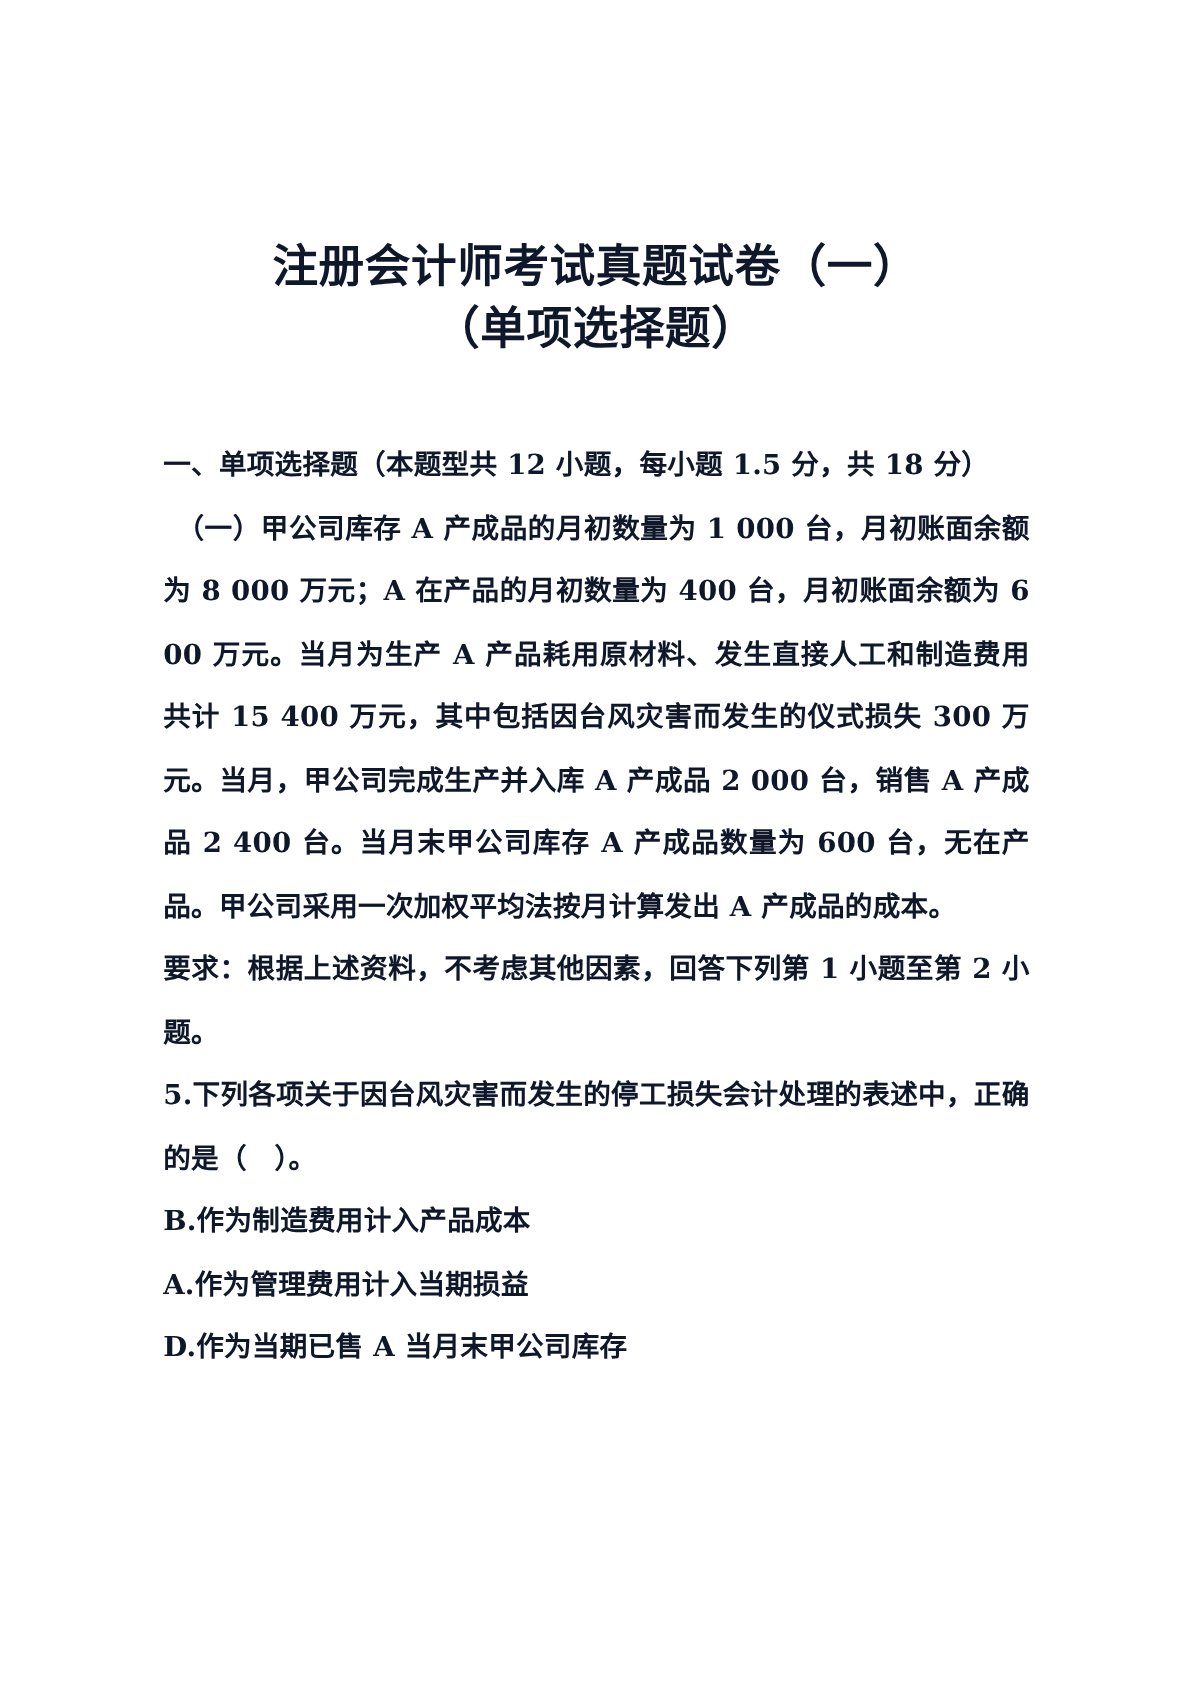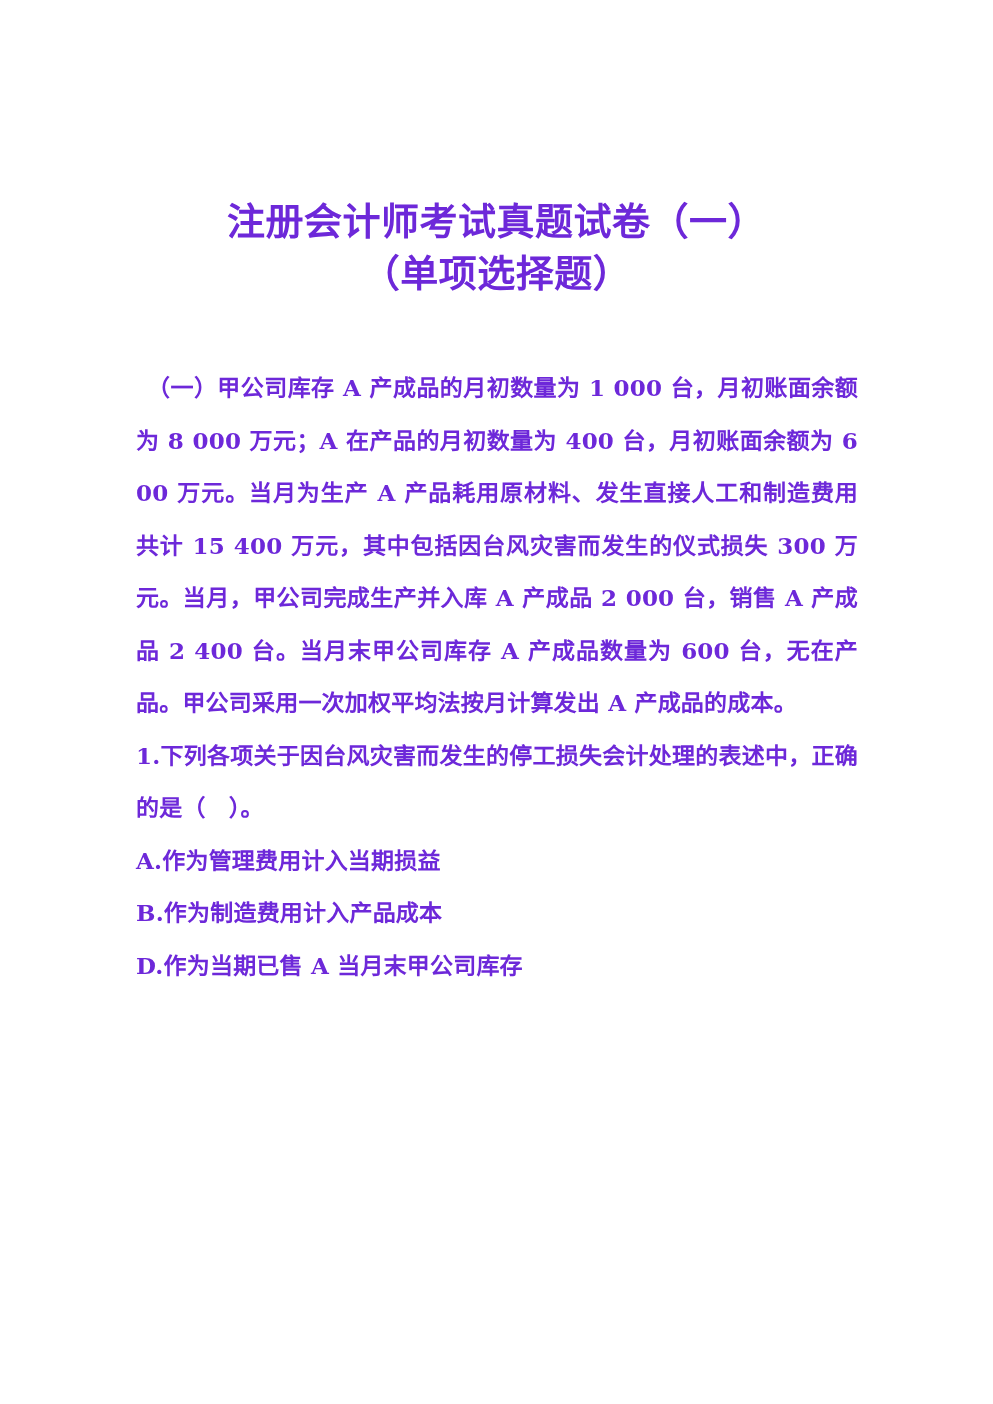--- a/index.html
+++ b/index.html
@@ -8,21 +8,21 @@
     padding: 0;
     background: #ffffff;
   }
 
   .page {
     position: relative;
     width: 993px;
     height: 1404px;
     margin: 0 auto;
     background: #ffffff;
-    color: #6d28d9;
+    color: #0f172a;
     overflow: hidden;
     font-family: "DejaVu Serif", "Liberation Serif", serif;
     -webkit-font-smoothing: none;
   }
 
   
   .title-block {
     position: absolute;
     left: 0;
     top: 196px;
@@ -89,28 +89,30 @@
 
 <div class="page">
 
   <div class="title-block">
     <div class="doc-title-line">注册会计师考试真题试卷（一）</div>
     <div class="doc-title-line">（单项选择题）</div>
   </div>
 
   <div class="body-column">
 
+    <p class="para section-heading">一、单项选择题（本题型共 12 小题，每小题 1.5 分，共 18 分）</p>
 
     <p class="para scenario">（一）甲公司库存 A 产成品的月初数量为 1 000 台，月初账面余额为 8 000 万元；A 在产品的月初数量为 400 台，月初账面余额为 600 万元。当月为生产 A 产品耗用原材料、发生直接人工和制造费用共计 15 400 万元，其中包括因台风灾害而发生的仪式损失 300 万元。当月，甲公司完成生产并入库 A 产成品 2 000 台，销售 A 产成品 2 400 台。当月末甲公司库存 A 产成品数量为 600 台，无在产品。甲公司采用一次加权平均法按月计算发出 A 产成品的成本。</p>
 
+    <p class="para requirement">要求：根据上述资料，不考虑其他因素，回答下列第 1 小题至第 2 小题。</p>
 
-    <p class="para question">1.下列各项关于因台风灾害而发生的停工损失会计处理的表述中，正确的是（　）。</p>
+    <p class="para question">5.下列各项关于因台风灾害而发生的停工损失会计处理的表述中，正确的是（　）。</p>
+
+    <p class="option-line">B.作为制造费用计入产品成本</p>
 
     <p class="option-line">A.作为管理费用计入当期损益</p>
-
-    <p class="option-line">B.作为制造费用计入产品成本</p>
 
 
     <p class="option-line">D.作为当期已售 A 当月末甲公司库存</p>
 
   </div>
 
 </div>
 
 </body></html>

